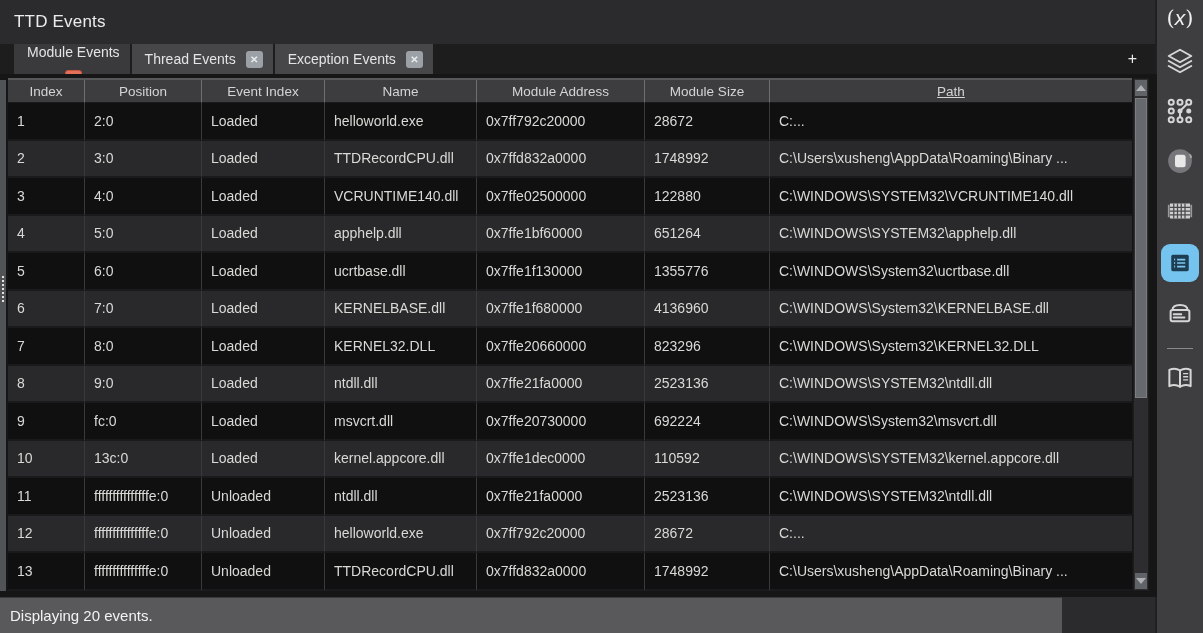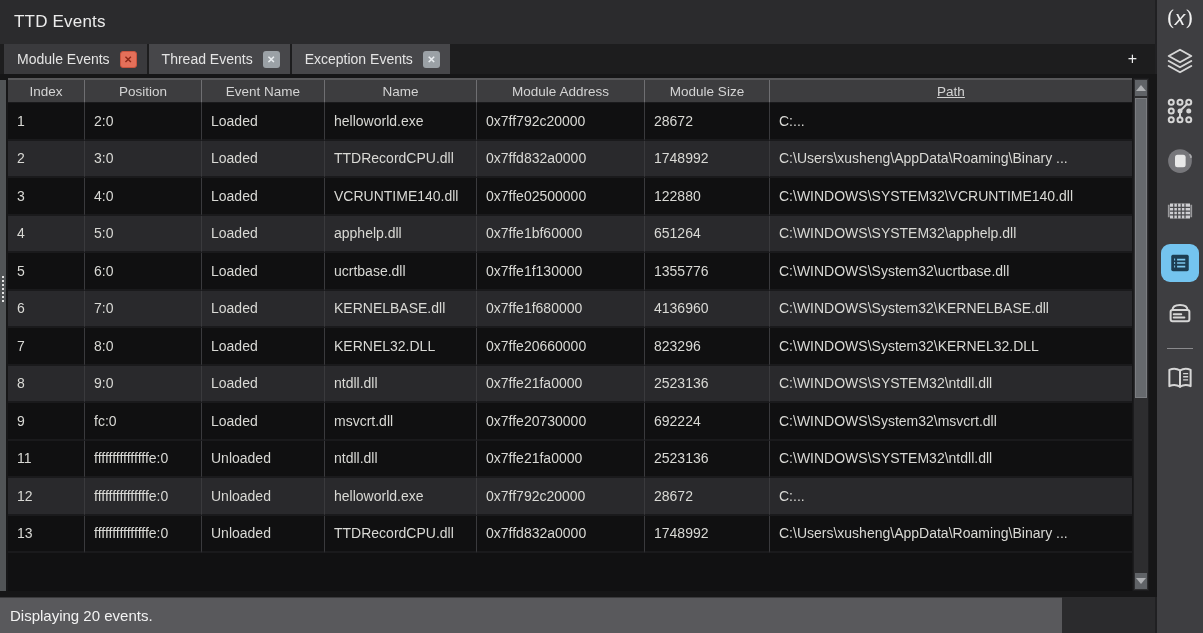--- a/index.html
+++ b/index.html
@@ -6,21 +6,21 @@
   *{box-sizing:border-box;font-family:"Liberation Sans",sans-serif;}
   .app{position:relative;width:1203px;height:633px;overflow:hidden;background:#7f1d1d;}
 
   
   .main-pane{position:absolute;left:0;top:0;width:1157px;height:633px;background:#2b2b2d;border-right:2px solid #202022;}
   .title-bar{height:44px;display:flex;align-items:center;padding-left:14px;background:#2b2b2d;}
   .title-bar .title{color:#ececec;font-size:17px;letter-spacing:.2px;}
 
   .tab-bar{height:30px;background:#1d1d1e;display:flex;align-items:stretch;}
   .tab{display:flex;align-items:center;gap:10px;padding:0 10px 0 13px;margin-right:2px;background:#47474a;color:#e4e4e4;font-size:14px;cursor:default;}
-  .tab:first-child{margin-left:4px;}
+  .tab:first-child{margin-left:14px;flex-direction:column;}
   .tab.active{background:#3a3a3d;}
   .tab-close{width:17px;height:17px;border-radius:3px;background:#9ba1a6;color:#e9edf0;font-size:10px;line-height:17px;text-align:center;font-weight:bold;}
   .tab.active .tab-close{background:#e4705a;color:#8c2717;border:1px solid #c9543f;line-height:15px;}
   .tab-add{margin-left:auto;margin-right:14px;align-self:center;color:#ececec;font-size:16px;line-height:16px;padding:2px 4px;}
 
   .content{position:absolute;left:0;top:74px;width:1157px;height:523px;background:#161617;}
   .splitter{position:absolute;left:0;top:6px;width:6px;height:511px;background:#515456;}
   .splitter .grip{position:absolute;left:2px;top:196px;width:2px;height:26px;
      background:repeating-linear-gradient(#e3e3e3 0 2px,transparent 2px 4px);}
 
@@ -98,21 +98,21 @@
               <col style="width:123px">
             <col style="width:152px">
               <col style="width:168px">
               <col style="width:125px">
               <col>
           </colgroup>
           <thead>
               <tr>
                 <th>Index</th>
                 <th>Position</th>
-                <th>Event Name</th>
+                <th>Event Index</th>
                 <th>Name</th>
                 <th>Module Address</th>
                 <th>Module Size</th>
                 <th>Path</th>
               </tr>
             </thead>
           <tbody>
               <tr class="odd">
                 <td>1</td>
                 <td>2:0</td>
@@ -186,20 +186,29 @@
                 <td>C:\WINDOWS\SYSTEM32\ntdll.dll</td>
               </tr>
               <tr class="odd">
                 <td>9</td>
                 <td>fc:0</td>
                 <td>Loaded</td>
                 <td>msvcrt.dll</td>
                 <td>0x7ffe20730000</td>
                 <td>692224</td>
                 <td>C:\WINDOWS\System32\msvcrt.dll</td>
+              </tr>
+              <tr class="even">
+                <td>10</td>
+                <td>13c:0</td>
+                <td>Loaded</td>
+                <td>kernel.appcore.dll</td>
+                <td>0x7ffe1dec0000</td>
+                <td>110592</td>
+                <td>C:\WINDOWS\SYSTEM32\kernel.appcore.dll</td>
               </tr>
               <tr class="odd">
                 <td>11</td>
                 <td>fffffffffffffffe:0</td>
                 <td>Unloaded</td>
                 <td>ntdll.dll</td>
                 <td>0x7ffe21fa0000</td>
                 <td>2523136</td>
                 <td>C:\WINDOWS\SYSTEM32\ntdll.dll</td>
               </tr>

